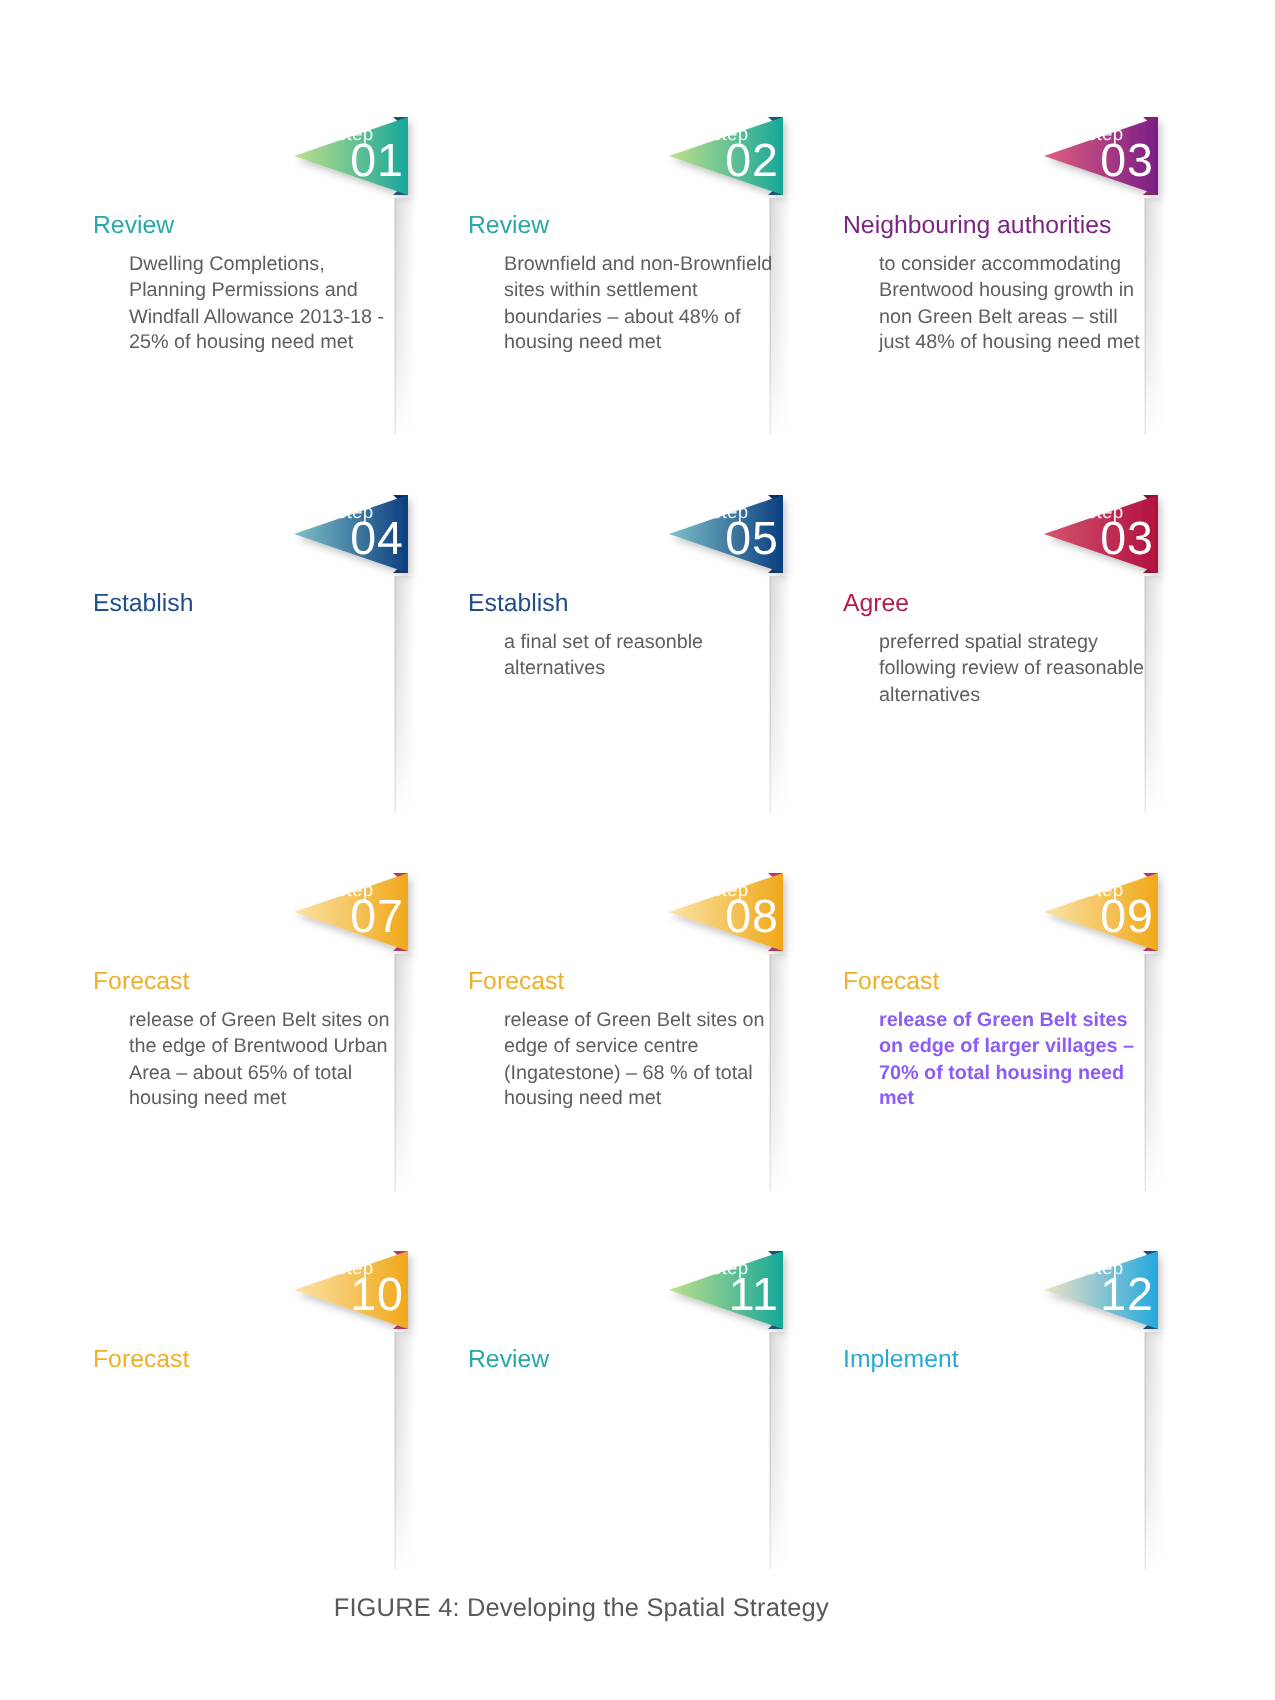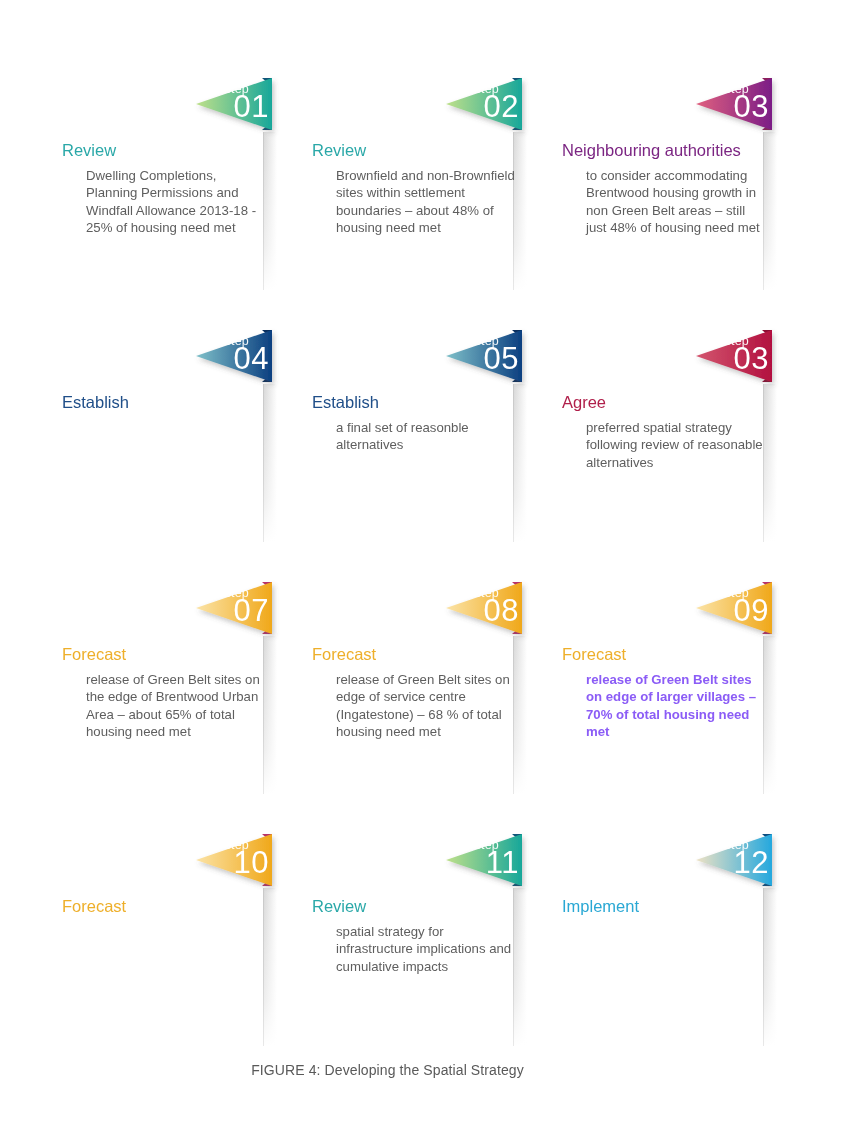--- a/index.html
+++ b/index.html
@@ -144,21 +144,21 @@
     color: #5e5e5e;
   }
 
   
   .caption {
     position: absolute;
     left: 0;
     top: 1062px;
     width: 775px;
     text-align: center;
-    font-size: 14px;
+    font-size: 17px;
     color: #595959;
     letter-spacing: .1px;
   }
 </style>
 </head>
 <body>
 
 <div id="infographic">
 
   <div class="grid">
@@ -481,21 +481,20 @@
               <div class="step-word">step</div>
               <div class="step-num">11</div>
             </div>
           </div>
           <div class="stem">
             <div class="stem-shadow"></div>
             <div class="stem-shadow2"></div>
             <div class="stem-line"></div>
           </div>
           <div class="heading" style="color: rgb(42, 168, 168);">Review</div>
-          <div class="body" style="color: rgb(94, 94, 94);">spatial strategy for infrastructure implications and cumulative impacts</div>
         </div>
       <div class="step col2">
           <div class="banner-wrap">
             <svg class="banner-svg" viewBox="0 0 92 62">
               <defs>
                 <linearGradient id="grad11" x1="0" y1="0" x2="1" y2="0">
                   <stop offset="0%" stop-color="#efe2c4"></stop>
                   <stop offset="100%" stop-color="#24a8de"></stop>
                 </linearGradient>
                 <filter id="sh11" x="-30%" y="-30%" width="180%" height="200%">

